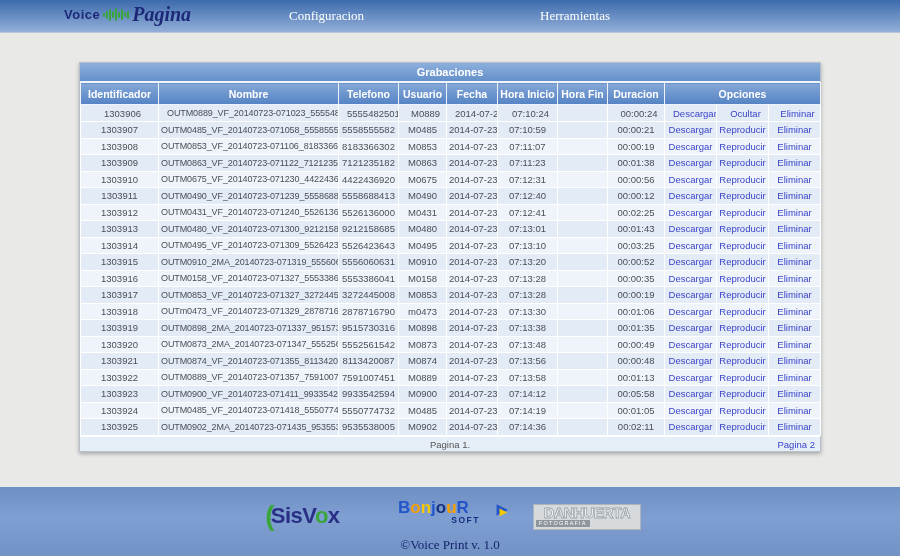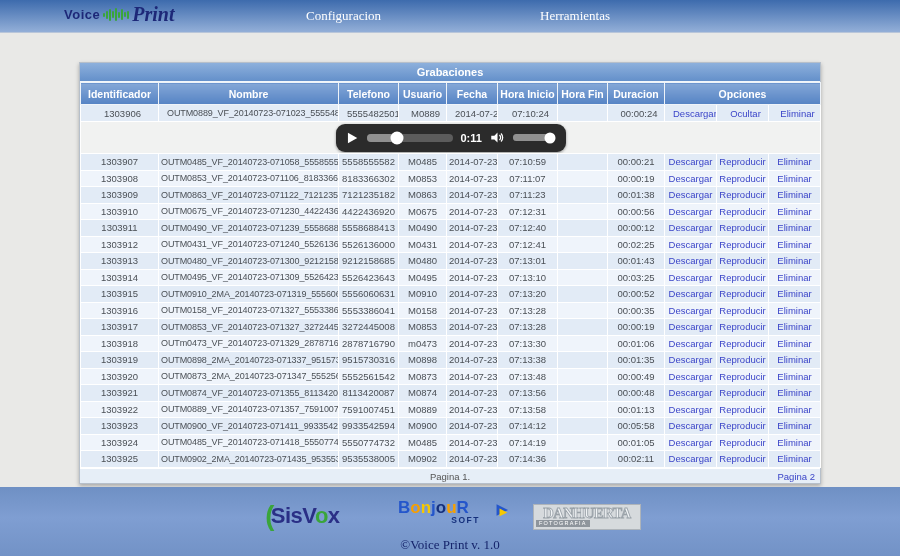--- a/index.html
+++ b/index.html
@@ -11,21 +11,21 @@
          background:linear-gradient(var(--nav-top,#3d6bad), var(--nav-bottom,#93afd8));
          border-bottom:1px solid #b9c6da; }
   .logo { position:absolute; left:64px; top:3px; display:flex; align-items:center; cursor:pointer; }
   .logo-voice { font-size:13px; font-weight:bold; color:var(--logo-navy,#1d2878); letter-spacing:.5px; }
   .waveform { display:inline-flex; align-items:center; gap:1px; margin:0 3px; height:16px; }
   .waveform i { display:block; width:2px; background:var(--logo-green,#3aa53a); border-radius:1px; }
   .logo-print { font-size:20px; font-style:italic; font-weight:bold; color:var(--logo-navy,#1d2878);
                 font-family:"Liberation Serif",serif; }
   .nav-item { position:absolute; top:8px; color:#fff; font-family:"Liberation Serif",serif;
               font-size:13px; cursor:pointer; }
-  .nav-item.n0 { left:306px; }
+  .nav-item.n0 { left:289px; }
   .nav-item.n1 { left:540px; }
 
   
   .panel { position:absolute; left:79px; top:62px; width:742px; background:#c2410c;
            border:1px solid #b6bfca; box-shadow:0 2px 4px rgba(0,0,0,.28); }
   .title-bar { height:19px; line-height:19px; text-align:center; color:#fff; font-weight:bold;
                font-size:11px; background:linear-gradient(var(--title-top,#8db0dc), var(--title-bottom,#6490ca));
                border-bottom:1px solid #f2f6fa; }
   table { width:100%; border-collapse:collapse; table-layout:fixed; }
   thead th { height:22px; font-size:10.5px; font-weight:bold; color:#fff;
@@ -72,21 +72,21 @@
   .bonjour { left:398px; top:12px; width:96px; }
   .bj-line { font-size:17px; font-weight:bold; line-height:16px; white-space:nowrap; }
   .bj-blue { color:#2456cb; } .bj-orange { color:#f79f00; } .bj-yellow { color:#f6c800; } .bj-navy { color:#15307c; }
   .bj-soft { display:block; text-align:right; font-size:8.5px; font-weight:bold; color:#15307c;
              letter-spacing:1.5px; margin-top:-2px; padding-right:14px; }
   .bj-arrows { position:absolute; right:-14px; top:2px; font-size:15px; line-height:15px; }
   .bj-arrows .a1 { color:#2456cb; } .bj-arrows .a2 { color:#f6c800; font-size:10px; position:absolute; left:3px; top:3px; }
   .danhuerta { left:533px; top:17px; width:108px; height:26px; background:#d6dadd;
                border:1px solid #aeb4ba; position:absolute; }
   .dan-text { font-size:14.5px; font-weight:800; color:#f0f3f5; -webkit-text-stroke:.8px #99a1a8;
-              letter-spacing:-.5px; text-align:center; line-height:17px;font-family:Liberation Serif, serif; }
+              letter-spacing:-.5px; text-align:center; line-height:17px; }
   .dan-sub { position:absolute; left:2px; bottom:2px; background:#8e959c; color:#fff;
              font-size:5.5px; padding:0 3px; letter-spacing:1.2px; line-height:7px; }
   .copyright { position:absolute; bottom:3px; width:100%; text-align:center;
                font-family:"Liberation Serif",serif; font-size:13px; color:#15246b; }
 </style>
 </head>
 <body>
 
 <div class="nav">
   <div class="logo">
@@ -95,21 +95,21 @@
       <i style="height:4px"></i>
         <i style="height:8px"></i>
         <i style="height:12px"></i>
         <i style="height:7px"></i>
         <i style="height:13px"></i>
         <i style="height:6px"></i>
         <i style="height:11px"></i>
         <i style="height:5px"></i>
         <i style="height:8px"></i>
     </span>
-    <span class="logo-print">Print</span>
+    <span class="logo-print">Pagina</span>
   </div>
   <div class="nav-item n0">Configuracion</div>
   <div class="nav-item n1">Herramientas</div>
 </div>
 
 <div class="panel">
   <div class="title-bar">Grabaciones</div>
   <table>
     <colgroup>
       <col style="width:78px">
@@ -144,43 +144,20 @@
           <td class="c-telefono">5555482501</td>
           <td class="c-usuario">M0889</td>
           <td class="c-fecha">2014-07-23</td>
           <td class="c-hora-inicio">07:10:24</td>
           <td class="c-hora-fin"></td>
           <td class="c-duracion">00:00:24</td>
           <td class="opt"><a href="#">Descargar</a></td>
           <td class="opt"><a href="#">Ocultar</a></td>
           <td class="opt"><a href="#">Eliminar</a></td>
         </tr>
-        <tr class="player-row">
-          <td colspan="11">
-  <div class="player">
-    <svg class="play-btn" viewBox="0 0 24 24">
-                <polygon points="5,3 21,12 5,21" fill="#ffffff"></polygon>
-              </svg>
-    <div class="progress" style="--p: 36%;">
-      <div class="fill"></div>
-      <div class="thumb"></div>
-    </div>
-    <span class="ptime">0:11</span>
-    <svg class="vol-icon" viewBox="0 0 24 24">
-      <polygon points="2,9 7,9 12,4 12,20 7,15 2,15" fill="#ffffff"></polygon>
-      <path d="M15 8 a5 5 0 0 1 0 8" stroke="#ffffff" fill="none" stroke-width="2"></path>
-      <path d="M17.5 5.5 a9 9 0 0 1 0 13" stroke="#ffffff" fill="none" stroke-width="2"></path>
-    </svg>
-    <div class="volume" style="--v: 88%;">
-      <div class="vfill"></div>
-      <div class="thumb"></div>
-    </div>
-  </div>
-</td>
-        </tr>
         <tr class="stripe-dark">
           <td class="c-id">1303907</td>
           <td class="c-nombre">OUTM0485_VF_20140723-071058_5558555582</td>
           <td class="c-telefono">5558555582</td>
           <td class="c-usuario">M0485</td>
           <td class="c-fecha">2014-07-23</td>
           <td class="c-hora-inicio">07:10:59</td>
           <td class="c-hora-fin"></td>
           <td class="c-duracion">00:00:21</td>
           <td class="opt"><a href="#">Descargar</a></td>

